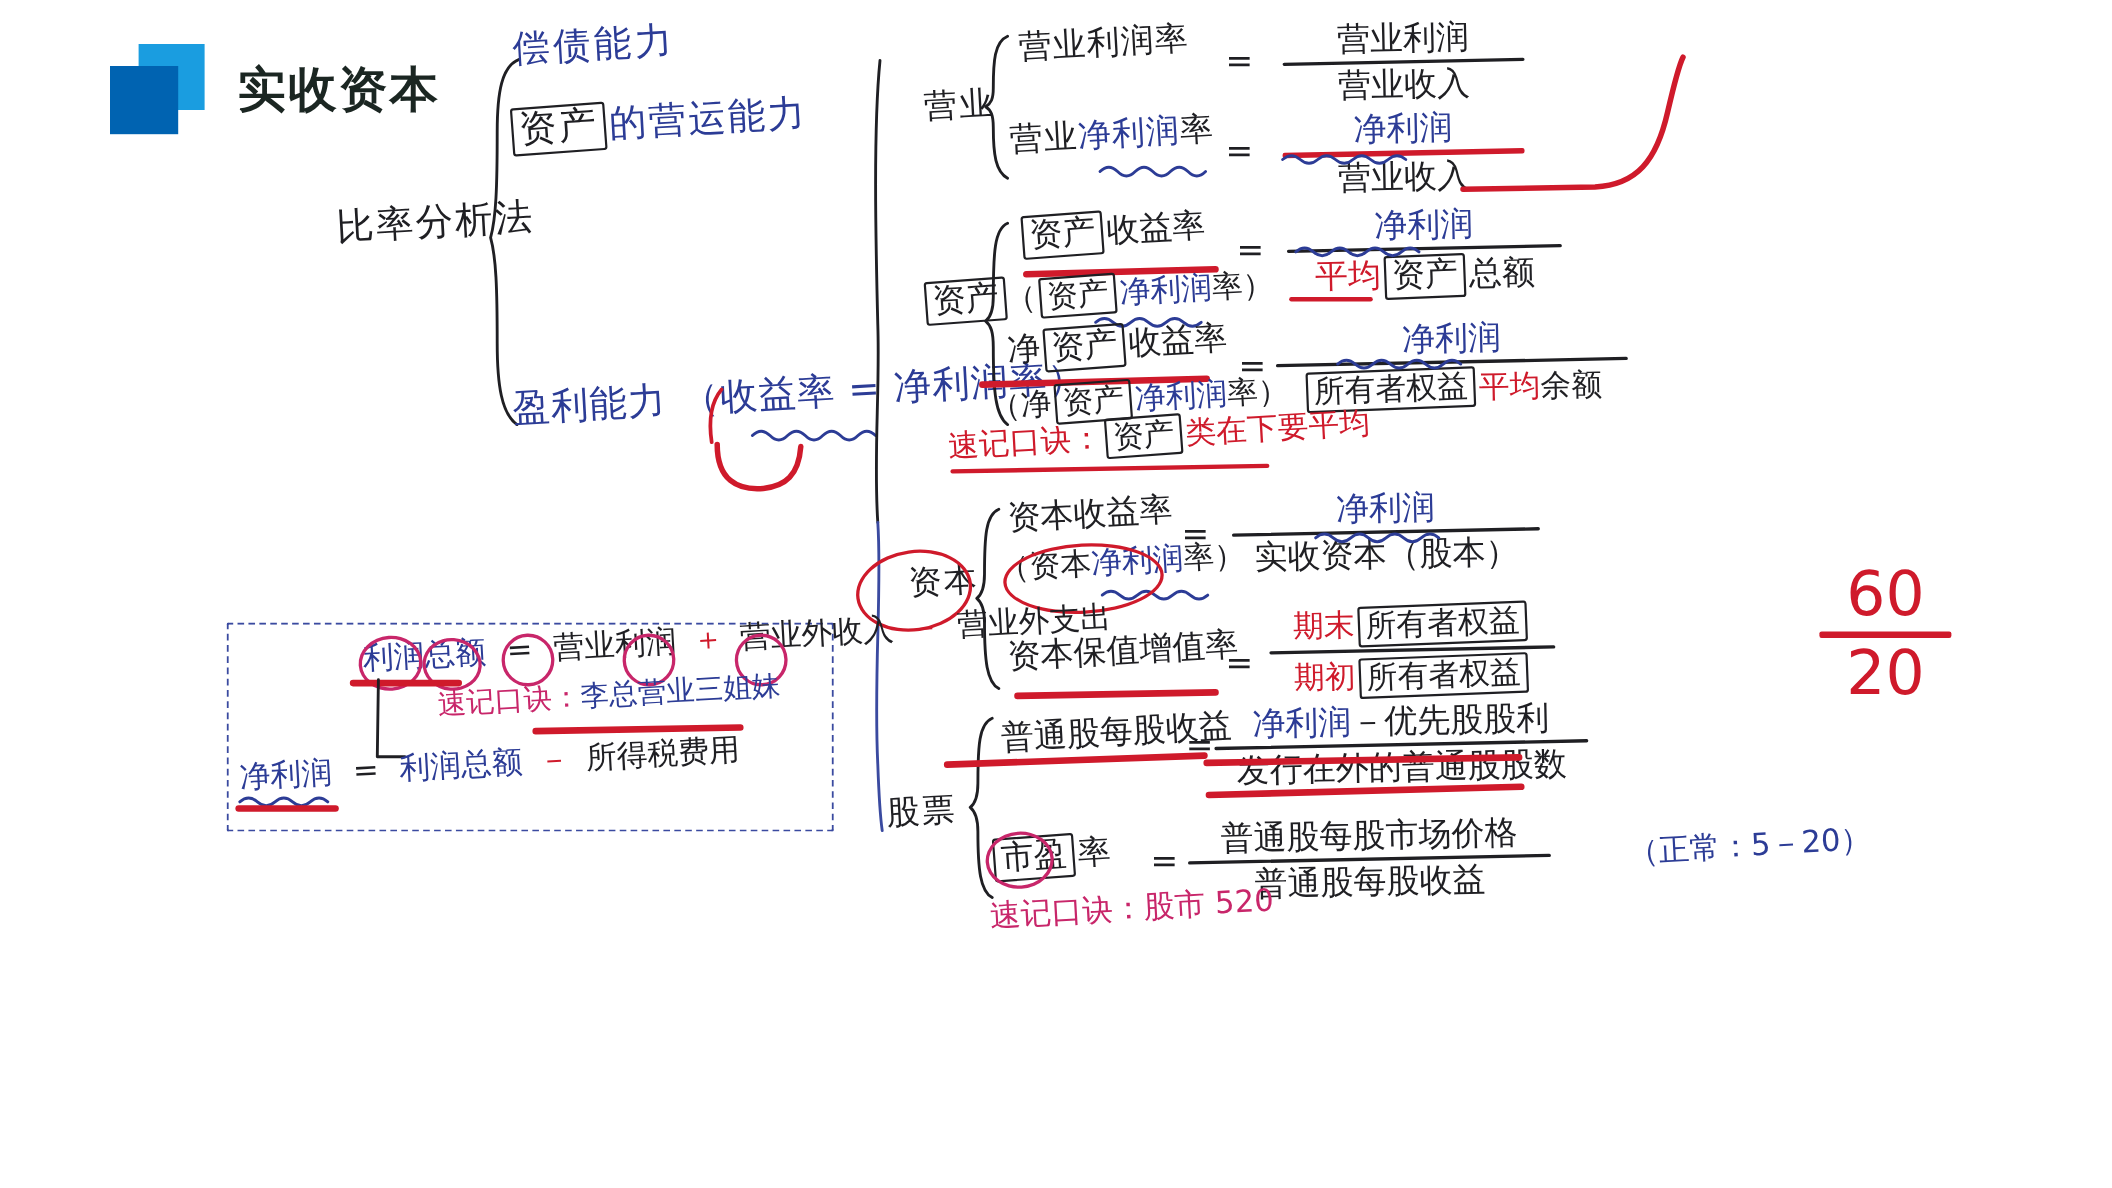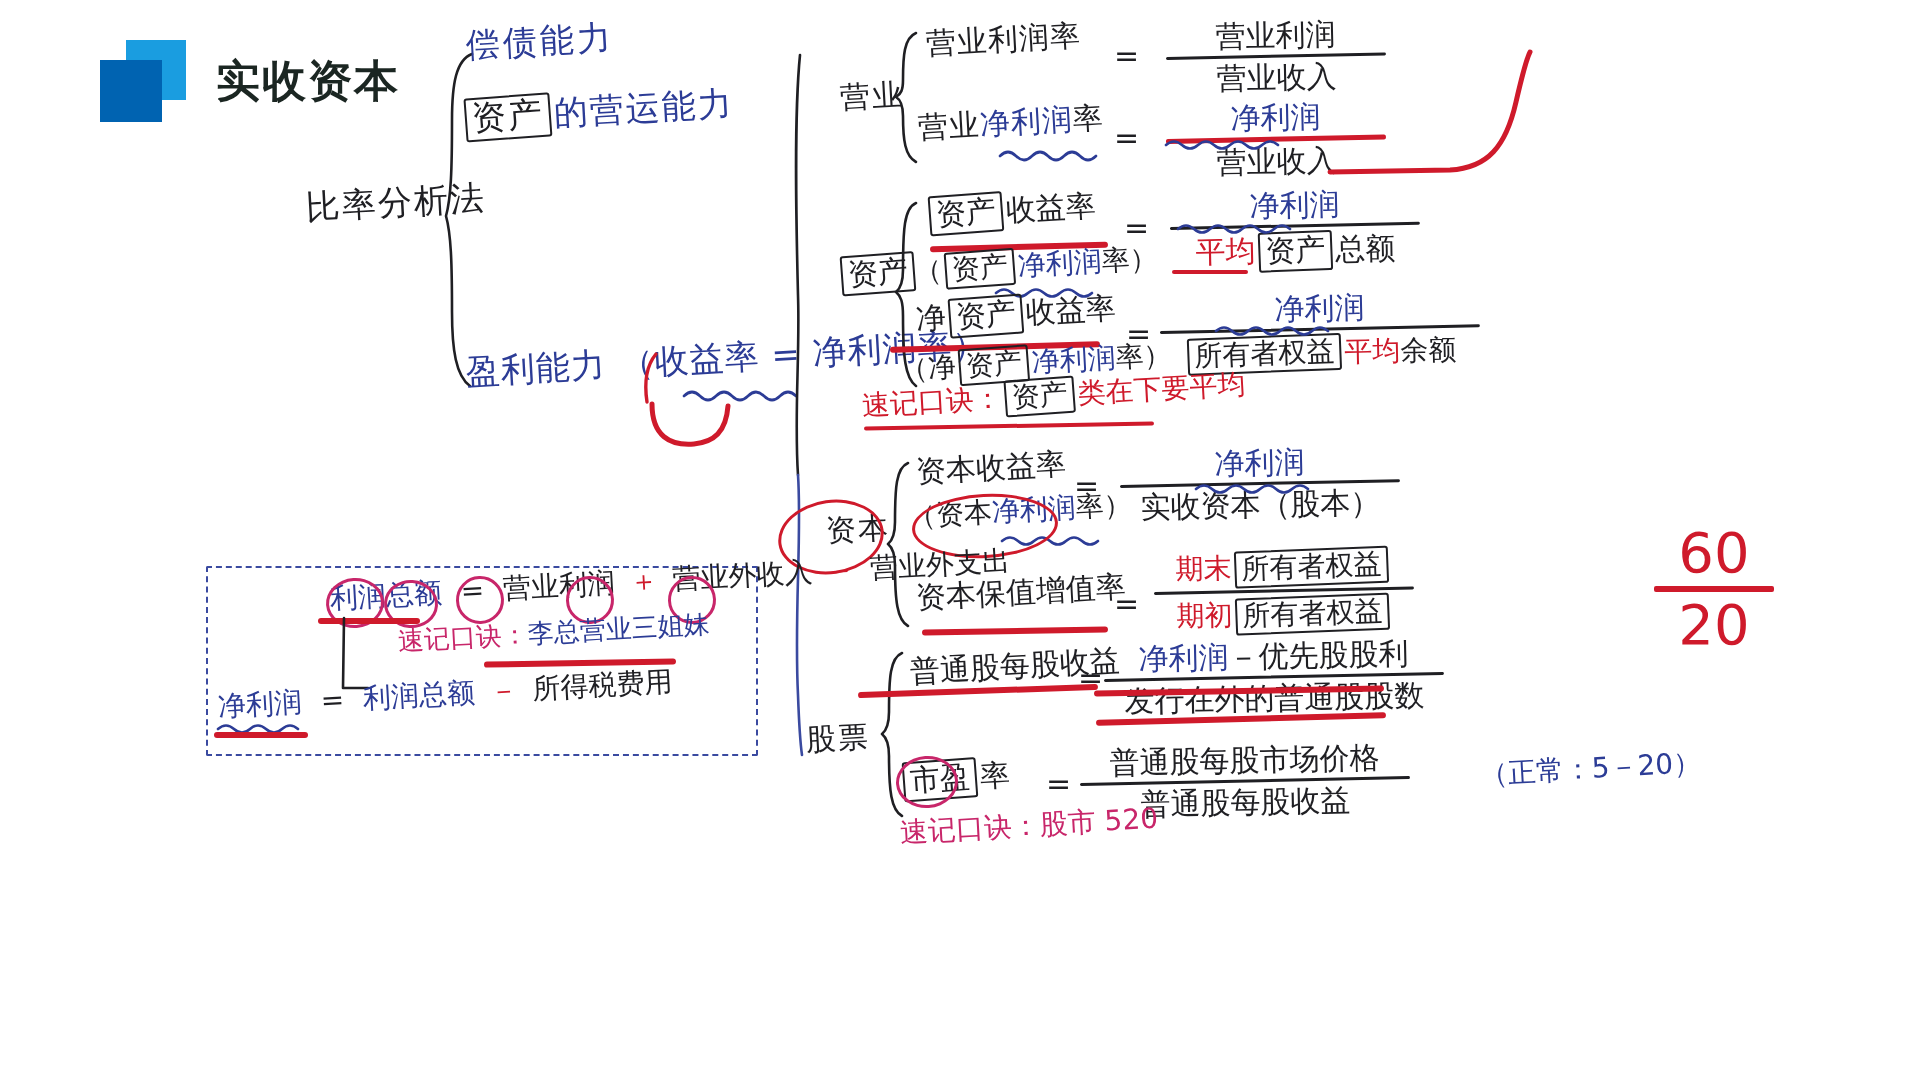--- a/index.html
+++ b/index.html
@@ -271,21 +271,21 @@
     <span class="num ink-black s30">普通股每股市场价格</span>
     <span class="bar"></span>
     <span class="den ink-black s30">普通股每股收益</span>
   </div>
   <div class="hw ink-blue s28 tilt" style="left:1480px;top:760px;">（正常：5－20）</div>
 
   <div class="hw ink-pink s28 tilt" style="left:900px;top:818px;">
     <span>速记口诀：</span><span>股市 520</span>
   </div>
 
-  <div class="frac hw ink-red" style="left:1654px;top:512px;width:120px;font-size:56px;margin-top:12px;">
+  <div class="frac hw ink-red" style="left:1654px;top:512px;width:120px;font-size:56px;">
     <span class="num">60</span>
     <span class="bar red" style="height:6px;"></span>
     <span class="den">20</span>
   </div>
 
   <div class="dashbox" style="left:206px;top:566px;width:548px;height:186px;"></div>
 
   <div class="hw s28 tilt" style="left:330px;top:584px;">
     <span class="ink-blue">利润总额</span>
     <span class="ink-black" style="margin:0 10px;">=</span>

